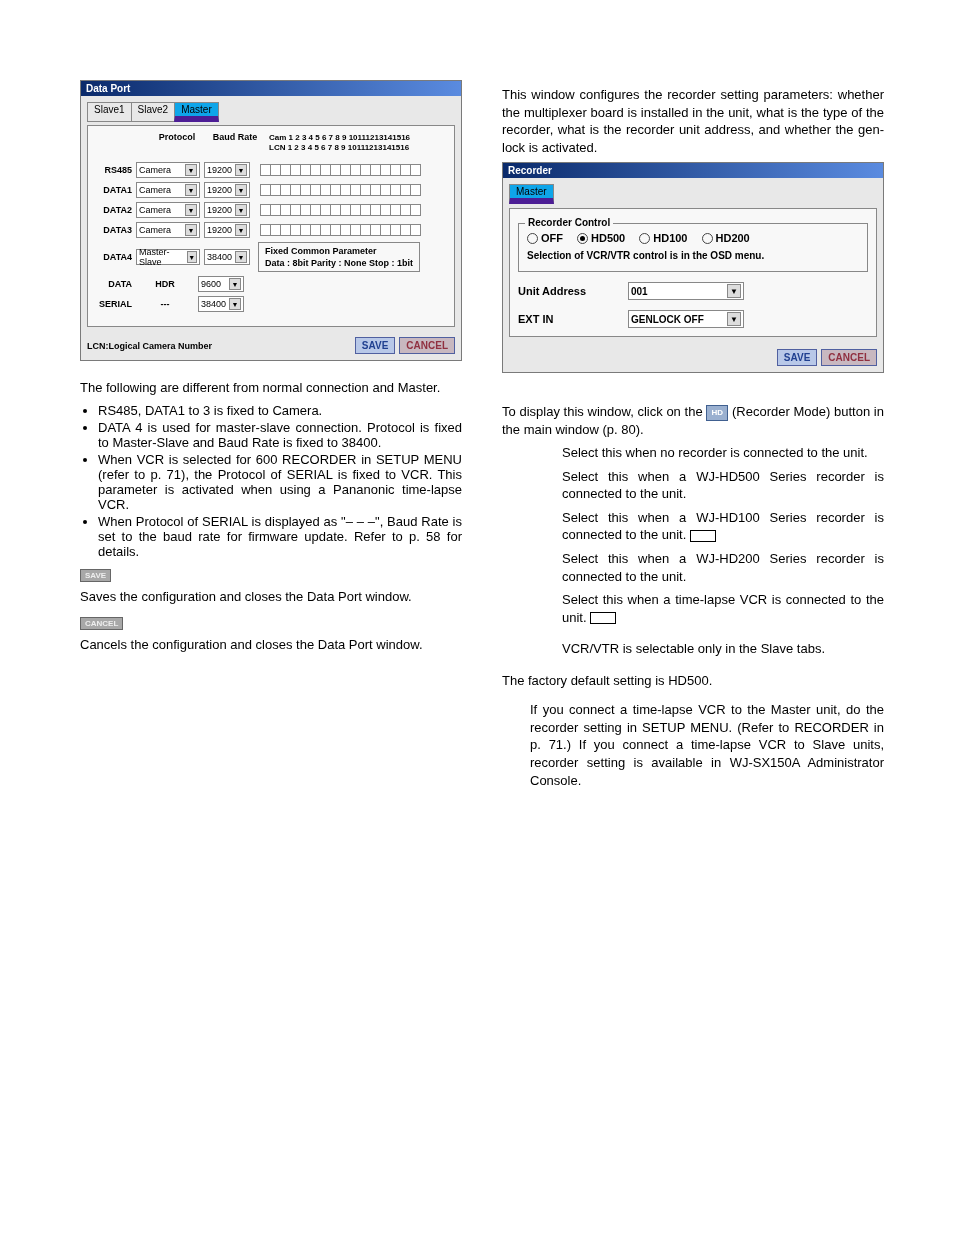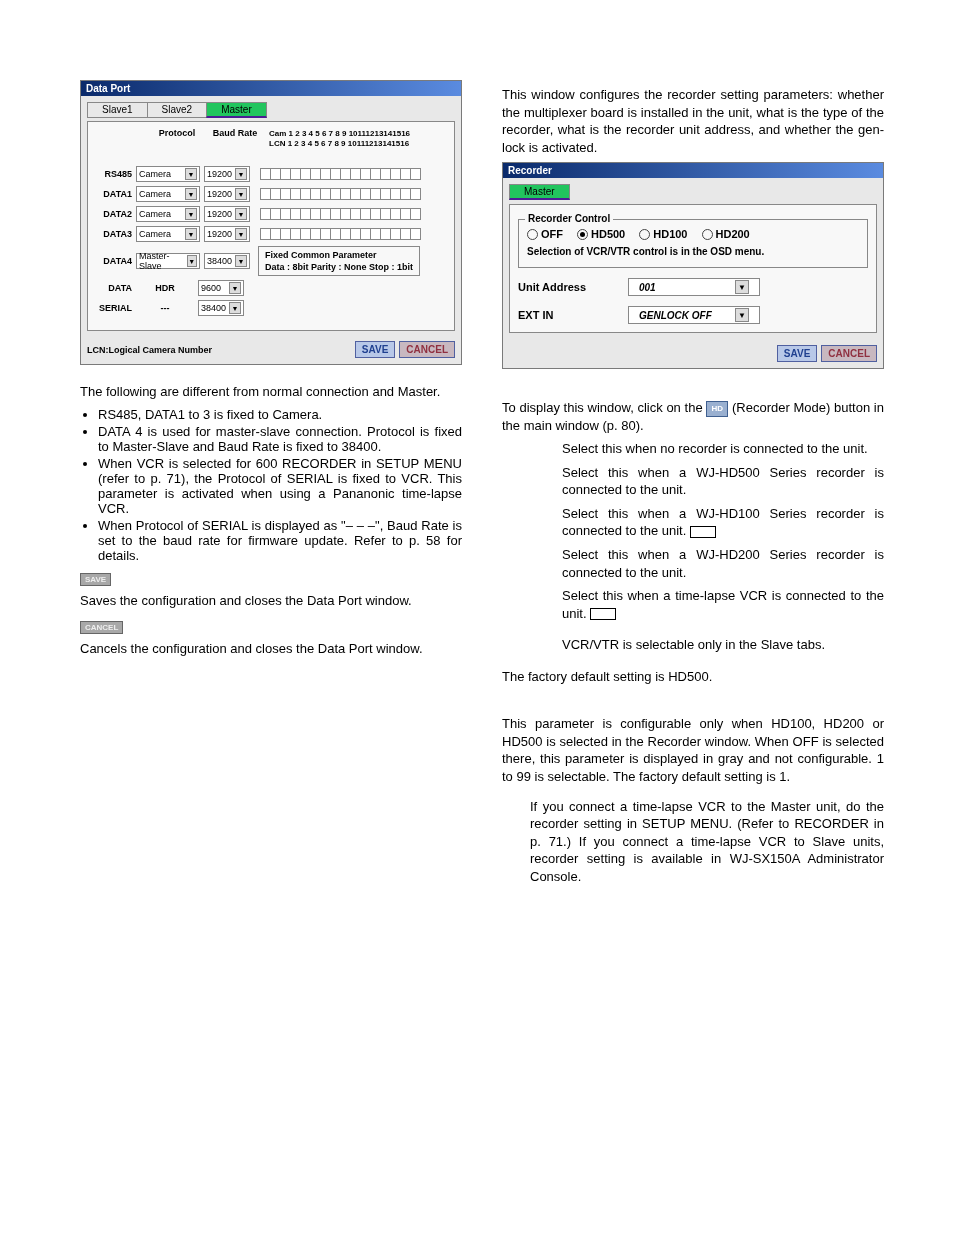--- a/index.html
+++ b/index.html
@@ -36,27 +36,27 @@
   .winbody {
     padding: 6px;
   }
   .tabs {
     display: flex;
     margin-bottom: 4px;
   }
   .tab {
     border: 1px solid #888;
     background: #e8e8e8;
-    padding: 1px 14px;
+    padding: 1px 6px;
     margin-right: -1px;
     font-size: 10px;
   }
   .tab.active {
-    background: #22c55e;
-    border-bottom: 2px solid #4c1d95;
+    background: #0ea5e9;
+    border-bottom: 6px solid #4c1d95;
     position: relative;
     z-index: 1;
   }
   .tabpanel {
     border: 1px solid #888;
     background: #f8f8f8;
     padding: 6px 6px 10px 6px;
     margin-top: -1px;
   }
   .dp-row {
@@ -88,21 +88,21 @@
     height: 10px;
     margin-left: 3px;
     display: inline-flex;
     align-items: center;
     justify-content: center;
     font-size: 7px;
   }
   .headers {
     display: flex;
     font-size: 9px;
-    margin-bottom: 18px;
+    margin-bottom: 10px;
     font-weight: bold;
   }
   .hdr-protocol { width: 60px; margin-left: 53px; text-align:center;}
   .hdr-baud { width: 48px; margin-left: 4px; text-align:center;}
   .lcn-boxes {
     display: flex;
     gap: 0;
     margin-left: 6px;
   }
   .lcn-box {
@@ -220,23 +220,22 @@
   .formrow .lbl { width: 90px;}
   .sel2 {
     border: 1px solid #888;
     background: #fff;
     font-size: 10px;
     height: 16px;
     width: 110px;
     display: inline-flex;
     align-items: center;
     justify-content: space-between;
-    padding: 0 10px;
-    font-weight: bold;
-    font-style: italic;
+    padding: 0 2px;
+    font-weight: bold;
   }
   .recfooter { display:flex; justify-content:flex-end; gap:4px; padding:6px;}
   .indent { margin-left: 60px; text-align: justify; }
   .noteblock { margin-left: 28px; text-align: justify; margin-top:12px;}
   .camhdr { font-size:8px; font-weight:bold; letter-spacing:0; white-space:nowrap;}
 </style>
 </head>
 <body>
 
 <div class="page">
@@ -505,17 +504,16 @@
 
     <p class="indent">Select this when no recorder is connected to the unit.</p>
     <p class="indent">Select this when a WJ-HD500 Series recorder is connected to the unit.</p>
     <p class="indent"><span>Select this when a WJ-HD100 Series recorder is connected to the unit.</span> <span class="checkbox"></span></p>
     <p class="indent">Select this when a WJ-HD200 Series recorder is connected to the unit.</p>
     <p class="indent"><span>Select this when a time-lapse VCR is connected to the unit.</span> <span class="checkbox"></span></p>
 
     <p class="indent" style="margin-top:14px;">VCR/VTR is selectable only in the Slave tabs.</p>
     <p class="just" style="margin-top:14px;">The factory default setting is HD500.</p>
 
-    <p class="just" style="margin-top:30px;">This parameter is configurable only when HD100, HD200 or HD500 is selected in the Recorder window. When OFF is selected there, this parameter is displayed in gray and not configurable. 1 to 99 is selectable. The factory default setting is 1.</p>
 
     <p class="noteblock">If you connect a time-lapse VCR to the Master unit, do the recorder setting in SETUP MENU. (Refer to RECORDER in p. 71.) If you connect a time-lapse VCR to Slave units, recorder setting is available in WJ-SX150A Administrator Console.</p>
   </div>
 </div>
 
 </body></html>

